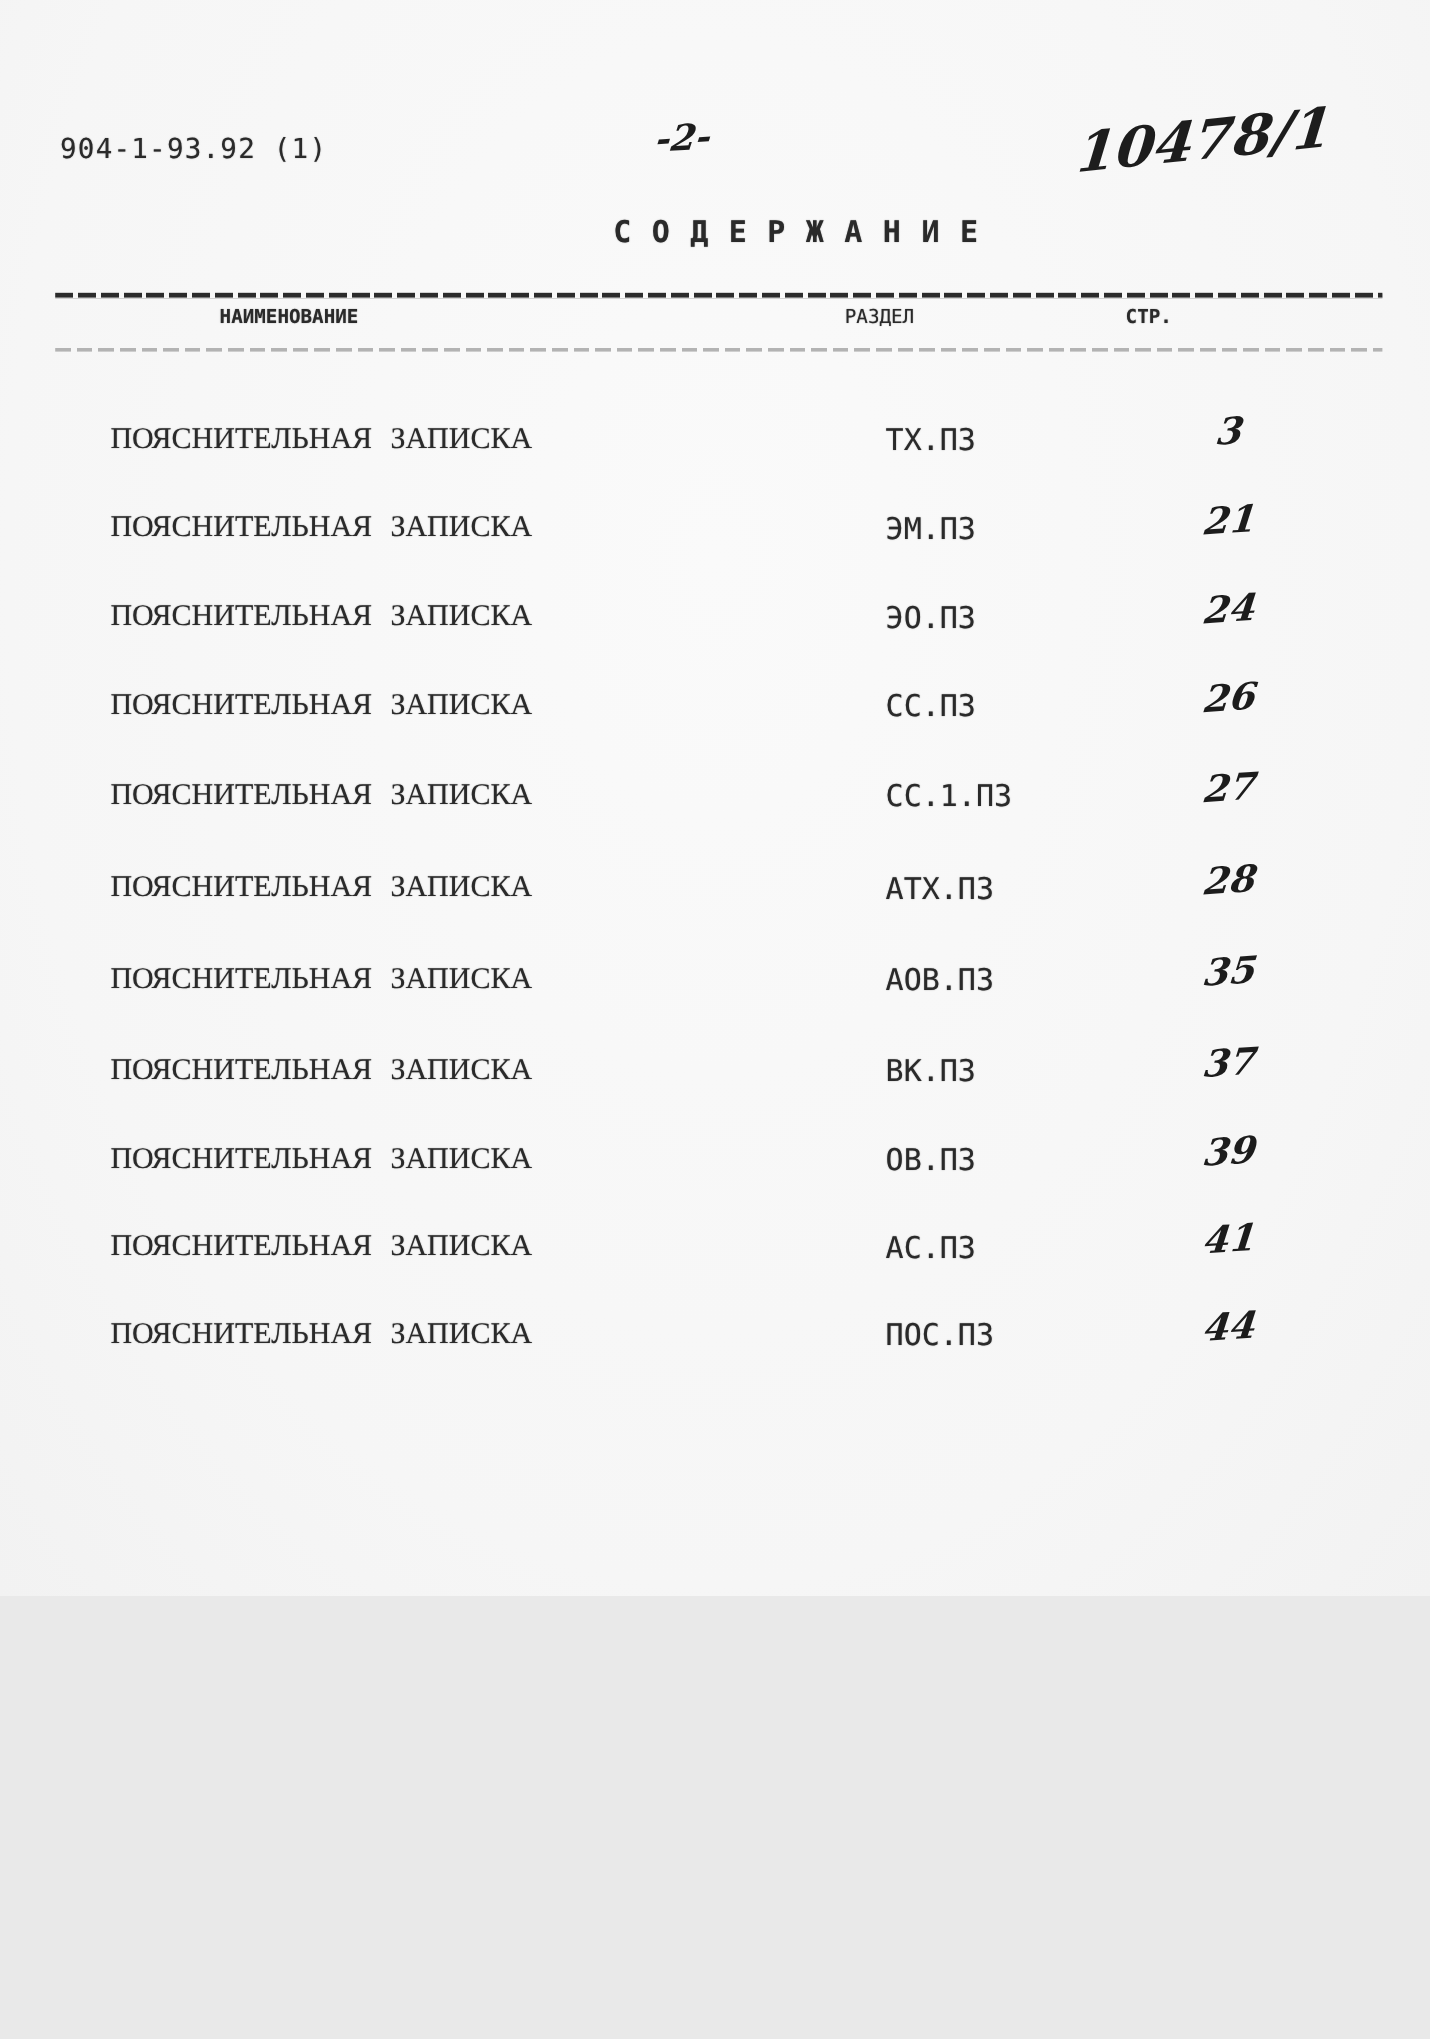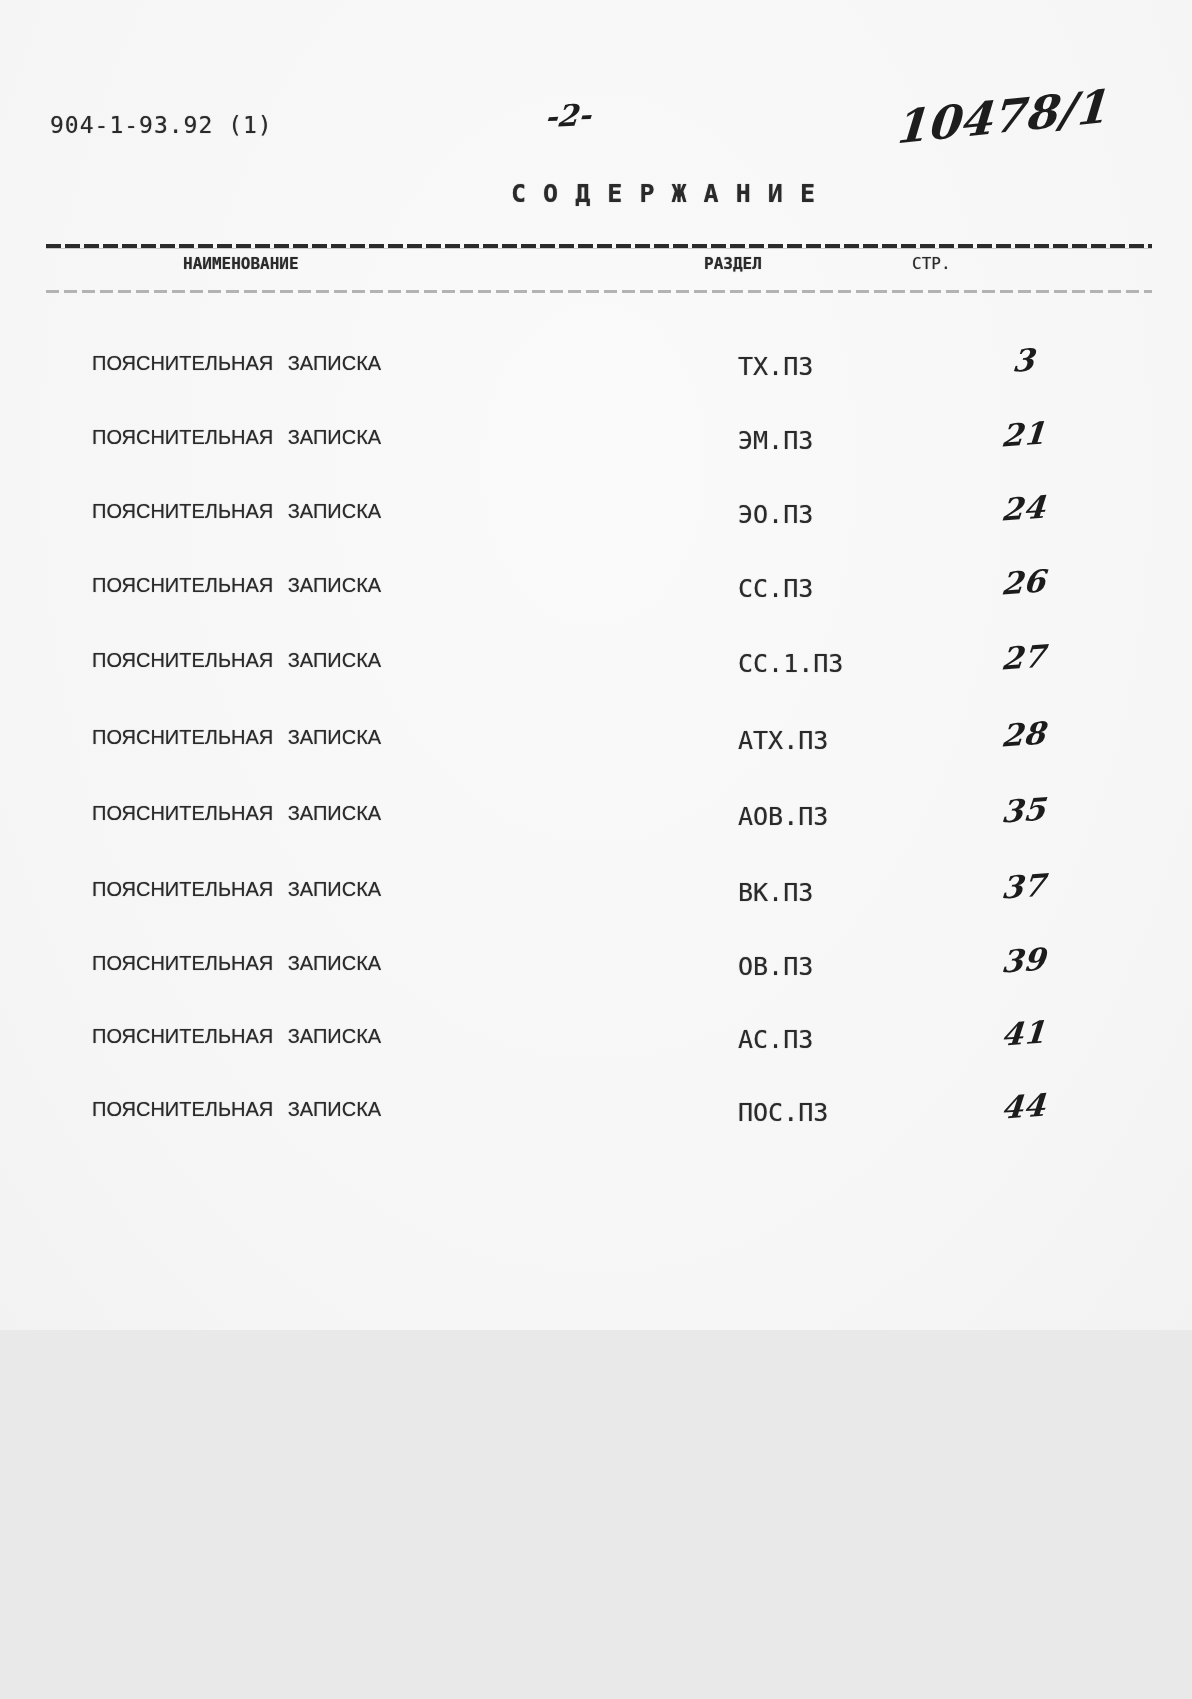--- a/index.html
+++ b/index.html
@@ -47,25 +47,25 @@
   .rule{
     position:absolute;left:46px;width:1106px;height:3px;
     background:repeating-linear-gradient(90deg,#2b2b2b 0px,#2b2b2b 15px,rgba(0,0,0,0) 15px,rgba(0,0,0,0) 19px);
   }
   .rule-top{top:244px;height:4px;box-shadow:0 1px 0 rgba(60,60,60,.25);}
   .rule-under{
     top:290px;
     background:repeating-linear-gradient(90deg,#b3b3b3 0px,#b3b3b3 13px,rgba(0,0,0,0) 13px,rgba(0,0,0,0) 18px);
   }
   .col-hdr-name{left:183px;top:254px;font-weight:bold;}
-  .col-hdr-section{left:704px;top:254px;font-weight:bold;}
-  .col-hdr-page{left:912px;top:254px;font-weight:normal;}
+  .col-hdr-section{left:704px;top:254px;font-weight:normal;}
+  .col-hdr-page{left:938px;top:254px;font-weight:bold;}
   .row{position:absolute;left:0;top:0;width:1192px;height:34px;}
-  .cell-name{position:absolute;left:92px;top:0;font-size:20px;word-spacing:9px;
-    font-family:Liberation Sans, sans-serif;
+  .cell-name{position:absolute;left:92px;top:0;font-size:25px;word-spacing:9px;
+    font-family:Liberation Serif, serif;
     color:#2a2a2a;text-shadow:0 0 1px rgba(35,35,35,.55);white-space:nowrap;text-align:center;}
   .cell-section{position:absolute;left:710px;top:0;font-size:25px;
     font-family:"DejaVu Sans Mono","Liberation Mono",monospace;
     color:#2a2a2a;text-shadow:0 0 1px rgba(35,35,35,.55);white-space:nowrap;margin-left:28px;}
   .cell-page{position:absolute;left:980px;top:-10px;width:92px;text-align:center;
     font-family:"DejaVu Serif","Liberation Serif",serif;
     font-style:italic;font-weight:bold;font-size:31px;color:#1c1c1c;
     transform:skewX(-11deg) rotate(-4deg);white-space:nowrap;}
   .speckle{
     position:absolute;left:249px;top:1411px;width:4px;height:3px;

